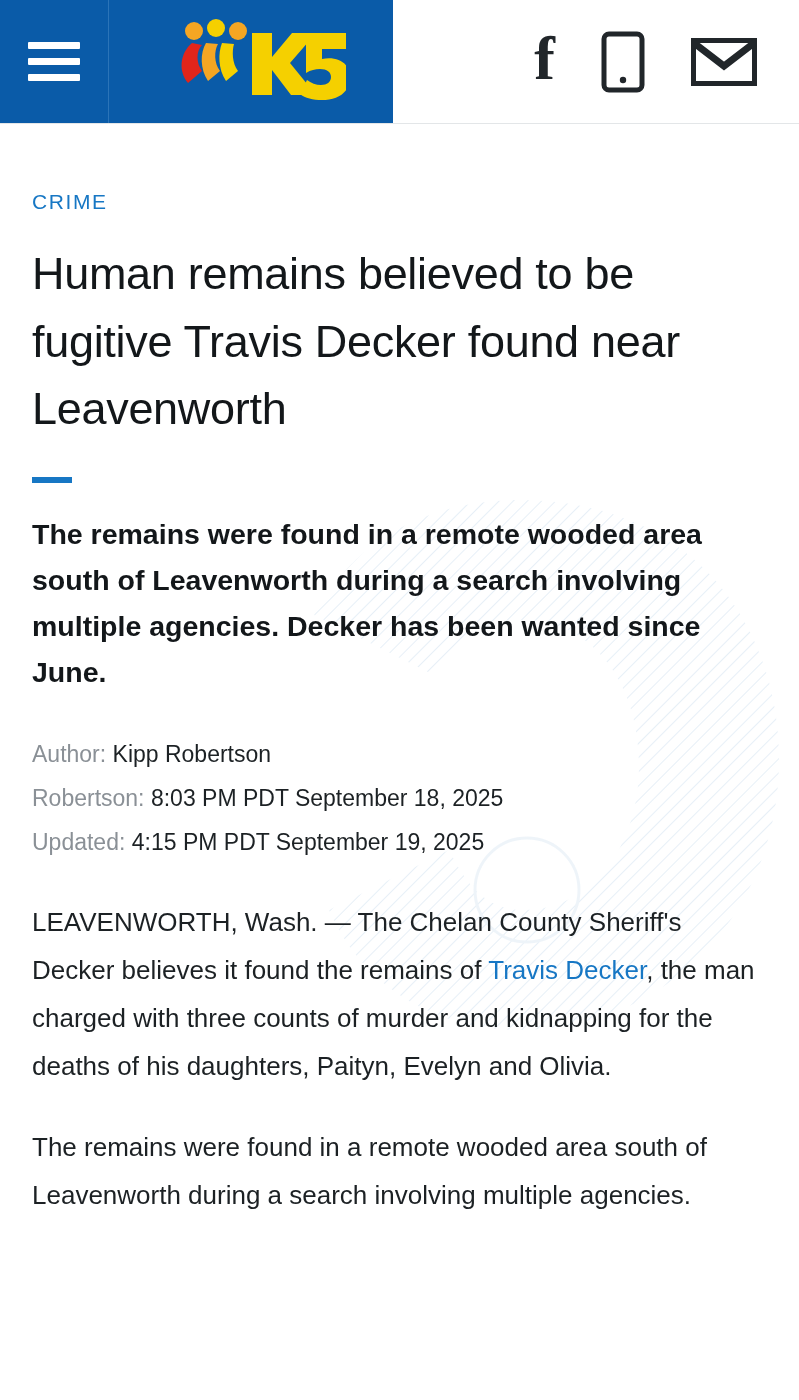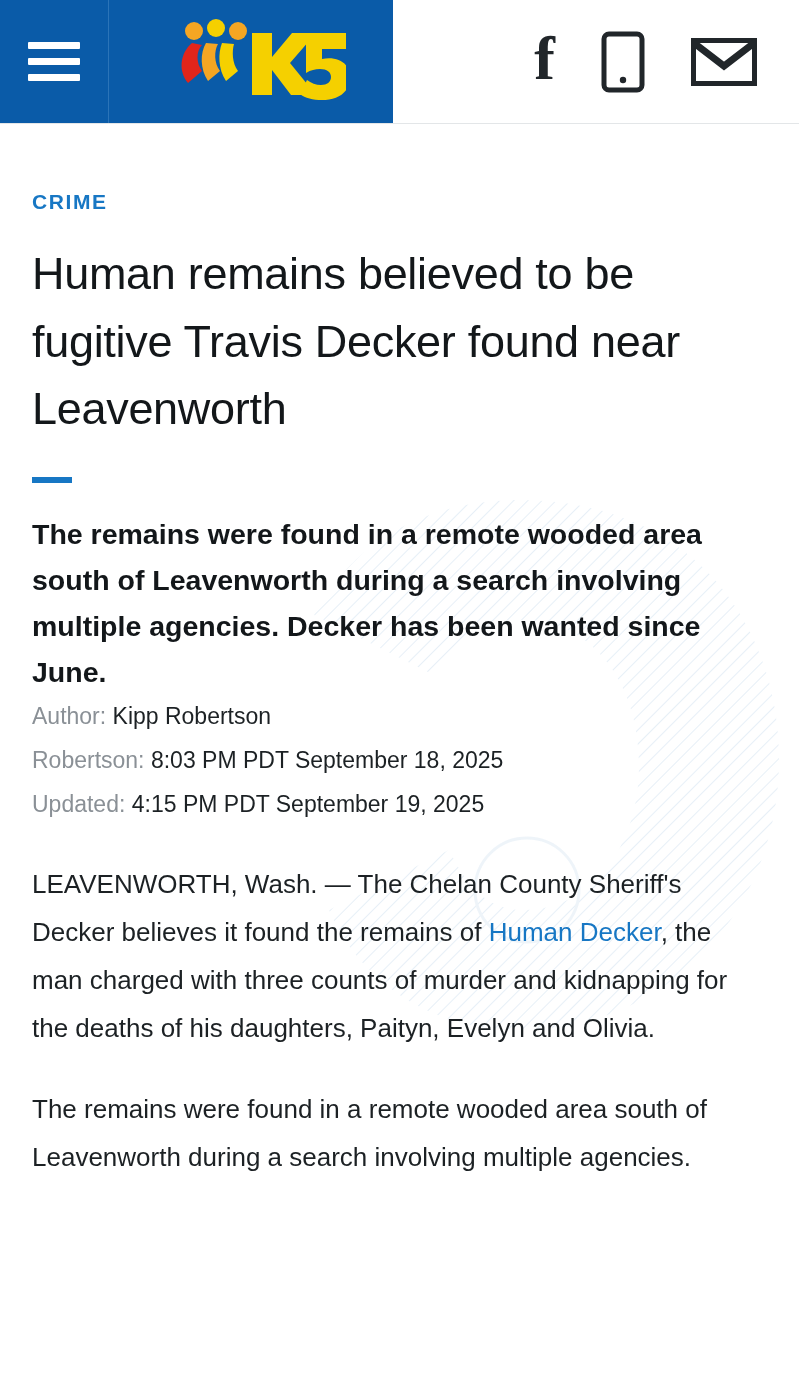--- a/index.html
+++ b/index.html
@@ -86,21 +86,21 @@
     opacity: .5;
     pointer-events: none;
     z-index: 0;
   }
   .content { position: relative; z-index: 1; }
 
   .kicker {
     margin-top: 66px;
     color: #1777c4;
     font-size: 21px;
-    font-weight: 700;
+    font-weight: 400;
     letter-spacing: 1.6px;
   }
   h1.headline {
     margin-top: 26px;
     font-size: 45px;
     line-height: 1.5;
     font-weight: 400;
     color: #13171a;
     letter-spacing: -0.3px;
   }
@@ -111,20 +111,21 @@
     margin: 34px 0 28px 0;
   }
   .dek {
     font-size: 28.5px;
     line-height: 1.62;
     font-weight: 700;
     color: #13171a;
   }
 
   .byline {
+    margin-top: 38px;
     font-size: 23px;
     line-height: 1.9;
     color: #1c2124;
   }
   .byline .lbl { color: #8a9096; }
 
   .body-par {
     margin-top: 34px;
     font-size: 26px;
     line-height: 1.85;
@@ -214,17 +215,17 @@
       <div>
         <span class="lbl">Robertson:</span>
         <span>8:03 PM PDT September 18, 2025</span>
       </div>
       <div>
         <span class="lbl">Updated:</span>
         <span>4:15 PM PDT September 19, 2025</span>
       </div>
     </div>
 
-    <p class="body-par"><span>LEAVENWORTH, Wash. — The Chelan County Sheriff's Decker believes it found the remains of </span><a class="inline-link" href="#">Human Decker</a><span>, the man charged with three counts of murder and kidnapping for the deaths of his daughters, Paityn, Evelyn and Olivia.</span></p>
+    <p class="body-par"><span>LEAVENWORTH, Wash. — The Chelan County Sheriff's Decker believes it found the remains of </span><a class="inline-link" href="#">Travis Decker</a><span>, the man charged with three counts of murder and kidnapping for the deaths of his daughters, Paityn, Evelyn and Olivia.</span></p>
 
     <p class="body-par">The remains were found in a remote wooded area south of Leavenworth during a search involving multiple agencies.</p>
   </div>
 </div>
 
 </body></html>

